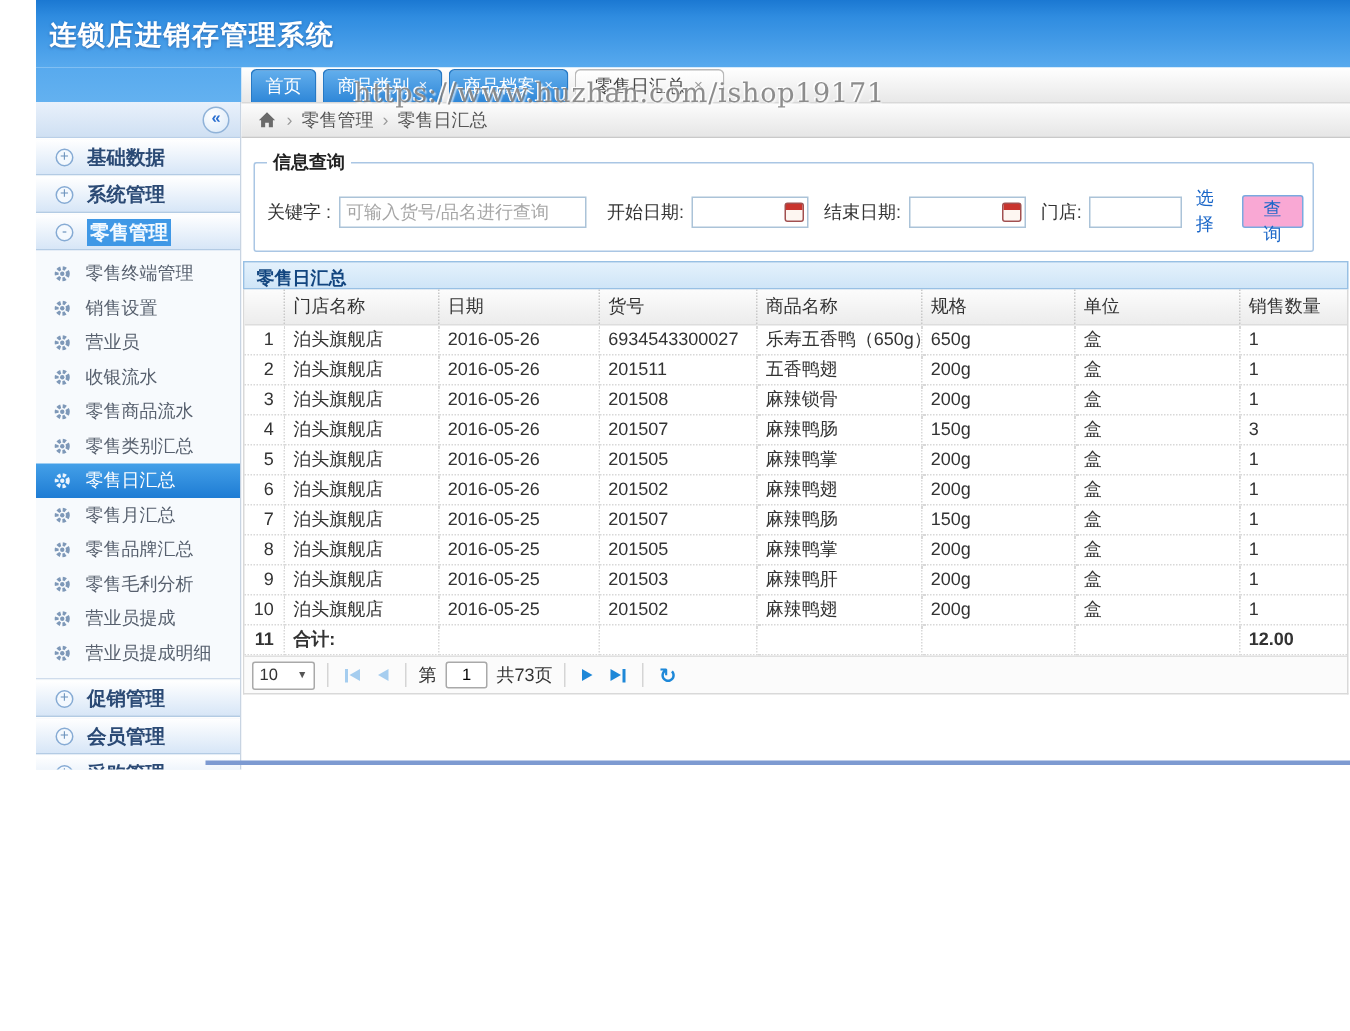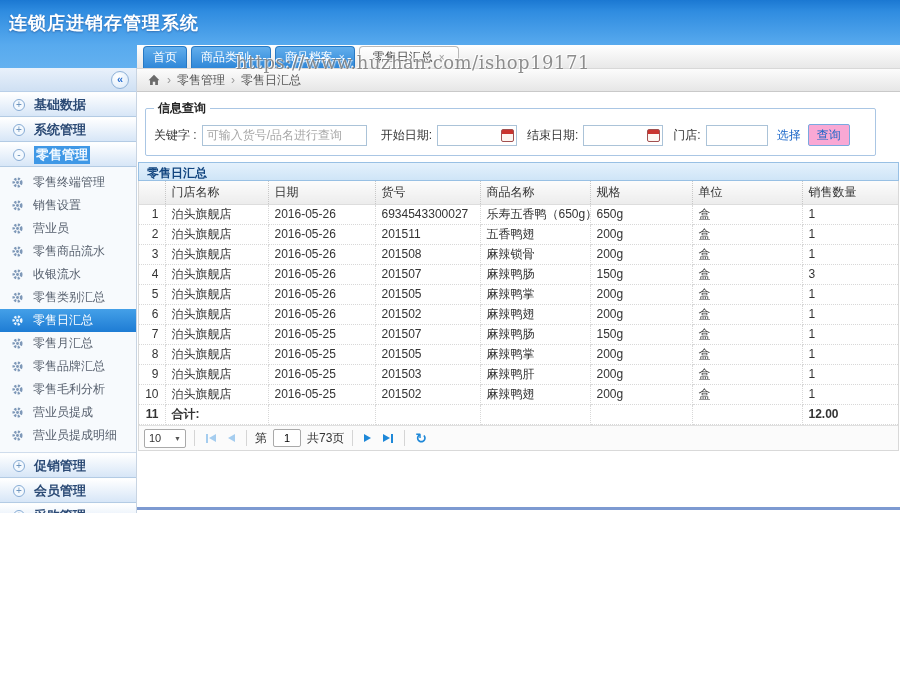--- a/index.html
+++ b/index.html
@@ -1,18 +1,18 @@
 <!DOCTYPE html>
 <html><head>
 <meta charset="utf-8">
 <style>
   * { margin:0; padding:0; box-sizing:border-box; }
   html,body { width:900px; height:687px; overflow:hidden;
     font-family:"Liberation Sans","DejaVu Sans",sans-serif; font-size:12px; color:#333; background:#fff; }
-  .app { position:relative; width:900px; height:513px; overflow:hidden; }
+  .app { position:relative; width:900px; height:513px; overflow:hidden;padding-left:24px; }
 
   
   .topbar { height:45px; background:linear-gradient(to bottom,#1b78d2 0%,#2f8ce0 25%,#58aaee 100%); padding:11px 0 0 9px; }
   .app-title { color:#fff; font-size:18px; font-weight:bold; letter-spacing:1px; text-shadow:0 1px 2px rgba(0,20,80,.35); }
 
   
   .tabs-row { display:flex; height:23px; }
   .tabs-spacer { width:137px; background:linear-gradient(to bottom,#58aaee,#63b1f0); }
   .tabs-strip { flex:1; background:linear-gradient(to bottom,#ffffff,#e8e8e8); display:flex; align-items:flex-end; padding-left:6px;text-align:right; }
   .tab { position:relative; display:flex; align-items:center; height:22px; padding:0 9px; margin-right:4px;
@@ -211,31 +211,31 @@
             <span class="label">营业员</span>
           </div>
 
           <div class="sb-item">
             <span class="gear">
               <svg class="icon-svg" width="13" height="13" viewBox="0 0 16 16">
                 <circle cx="8" cy="8" r="4.6" fill="none" stroke="currentColor" stroke-width="3.2" stroke-dasharray="2.6 1.7"></circle>
                 <circle cx="8" cy="8" r="1.8" fill="currentColor"></circle>
               </svg>
             </span>
+            <span class="label">收银流水</span>
+          </div>
+
+          <div class="sb-item">
+            <span class="gear">
+              <svg class="icon-svg" width="13" height="13" viewBox="0 0 16 16">
+                <circle cx="8" cy="8" r="4.6" fill="none" stroke="currentColor" stroke-width="3.2" stroke-dasharray="2.6 1.7"></circle>
+                <circle cx="8" cy="8" r="1.8" fill="currentColor"></circle>
+              </svg>
+            </span>
             <span class="label">零售商品流水</span>
-          </div>
-
-          <div class="sb-item">
-            <span class="gear">
-              <svg class="icon-svg" width="13" height="13" viewBox="0 0 16 16">
-                <circle cx="8" cy="8" r="4.6" fill="none" stroke="currentColor" stroke-width="3.2" stroke-dasharray="2.6 1.7"></circle>
-                <circle cx="8" cy="8" r="1.8" fill="currentColor"></circle>
-              </svg>
-            </span>
-            <span class="label">收银流水</span>
           </div>
 
           <div class="sb-item">
             <span class="gear">
               <svg class="icon-svg" width="13" height="13" viewBox="0 0 16 16">
                 <circle cx="8" cy="8" r="4.6" fill="none" stroke="currentColor" stroke-width="3.2" stroke-dasharray="2.6 1.7"></circle>
                 <circle cx="8" cy="8" r="1.8" fill="currentColor"></circle>
               </svg>
             </span>
             <span class="label">零售类别汇总</span>

